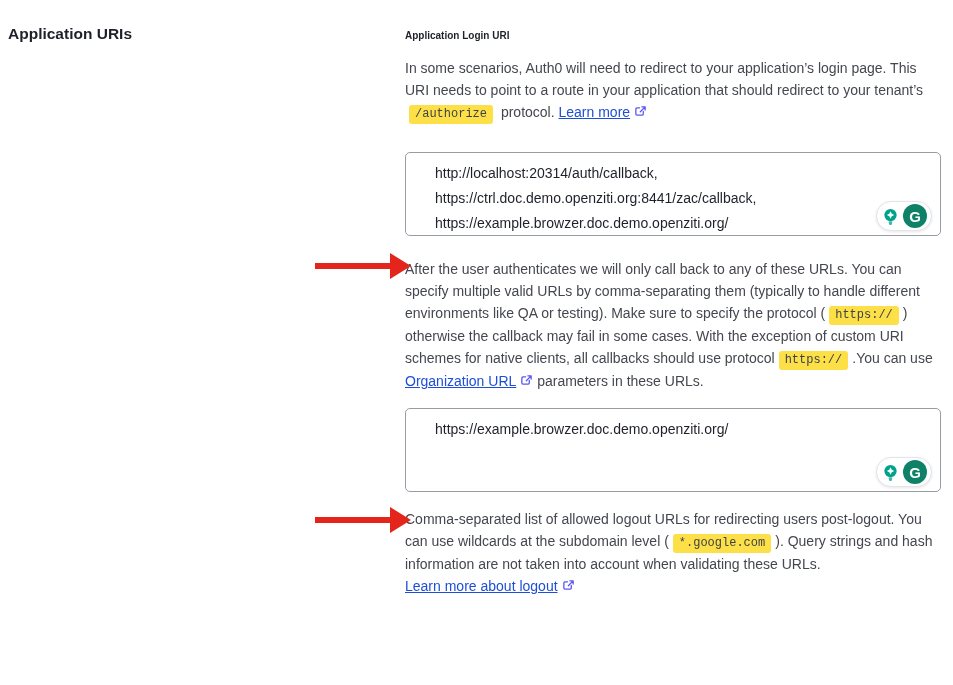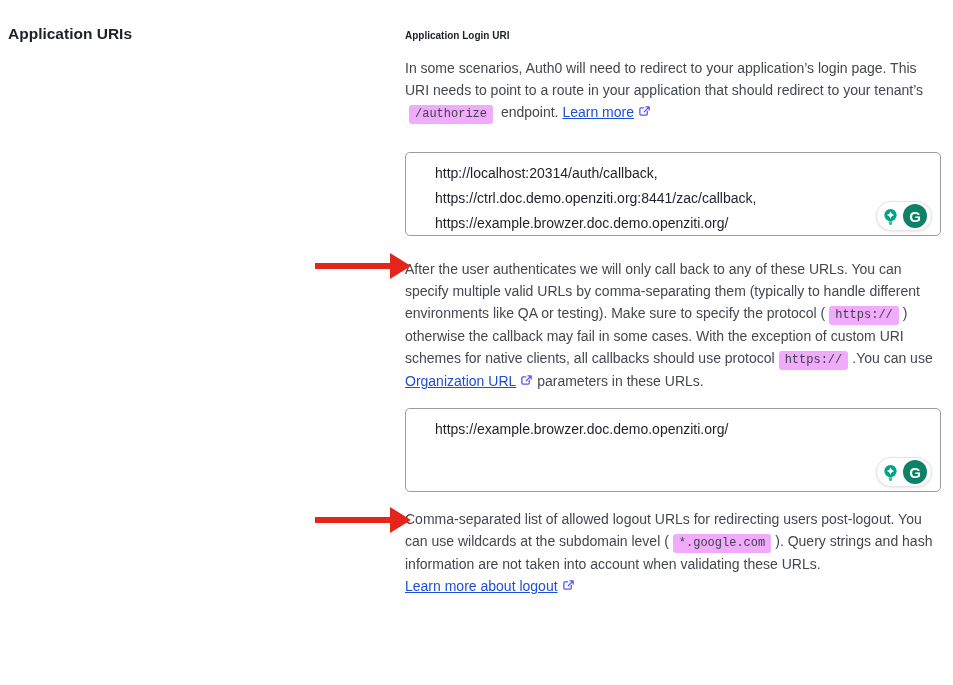--- a/index.html
+++ b/index.html
@@ -54,21 +54,21 @@
     font-size: 14px;
     line-height: 22px;
     color: #44474f;
   }
   .chip {
     display: inline-block;
     font-family: "Liberation Mono", "DejaVu Sans Mono", monospace;
     font-size: 12px;
     line-height: 17px;
     color: #3d4248;
-    background: #f0abfc;
+    background: #fde047;
     border-radius: 3px;
     padding: 1px 6px;
     margin: 0 4px;
     vertical-align: baseline;
   }
   .link {
     color: #1d4ed8;
     text-decoration: underline;
     cursor: pointer;
     white-space: nowrap;
@@ -149,21 +149,21 @@
 
 <div class="page">
 
   <h2 class="section-title">Application URIs</h2>
 
   <div class="form-col">
 
     <div class="field">
       <label class="field-label">Application Login URI</label>
       <p class="help">
-        <span>In some scenarios, Auth0 will need to redirect to your application’s login page. This URI needs to point to a route in your application that should redirect to your tenant’s</span><code class="chip">/authorize</code><span> endpoint. </span><a class="link"><span>Learn more</span><svg class="ext-icon" viewBox="0 0 14 14" width="13" height="13">
+        <span>In some scenarios, Auth0 will need to redirect to your application’s login page. This URI needs to point to a route in your application that should redirect to your tenant’s</span><code class="chip">/authorize</code><span> protocol. </span><a class="link"><span>Learn more</span><svg class="ext-icon" viewBox="0 0 14 14" width="13" height="13">
               <path d="M6 3H3.2C2.5 3 2 3.5 2 4.2v5.6C2 10.5 2.5 11 3.2 11h5.6c.7 0 1.2-.5 1.2-1.2V7" fill="none" stroke="currentColor" stroke-width="1.4" stroke-linecap="round"></path>
               <path d="M8.5 2H12v3.5M12 2L6.8 7.2" fill="none" stroke="currentColor" stroke-width="1.4" stroke-linecap="round" stroke-linejoin="round"></path>
             </svg></a>
       </p>
     </div>
 
     <div class="field field-callback">
       <div class="box-wrap">
         <textarea class="url-box" spellcheck="false" style="">http://localhost:20314/auth/callback,
 https://ctrl.doc.demo.openziti.org:8441/zac/callback,

